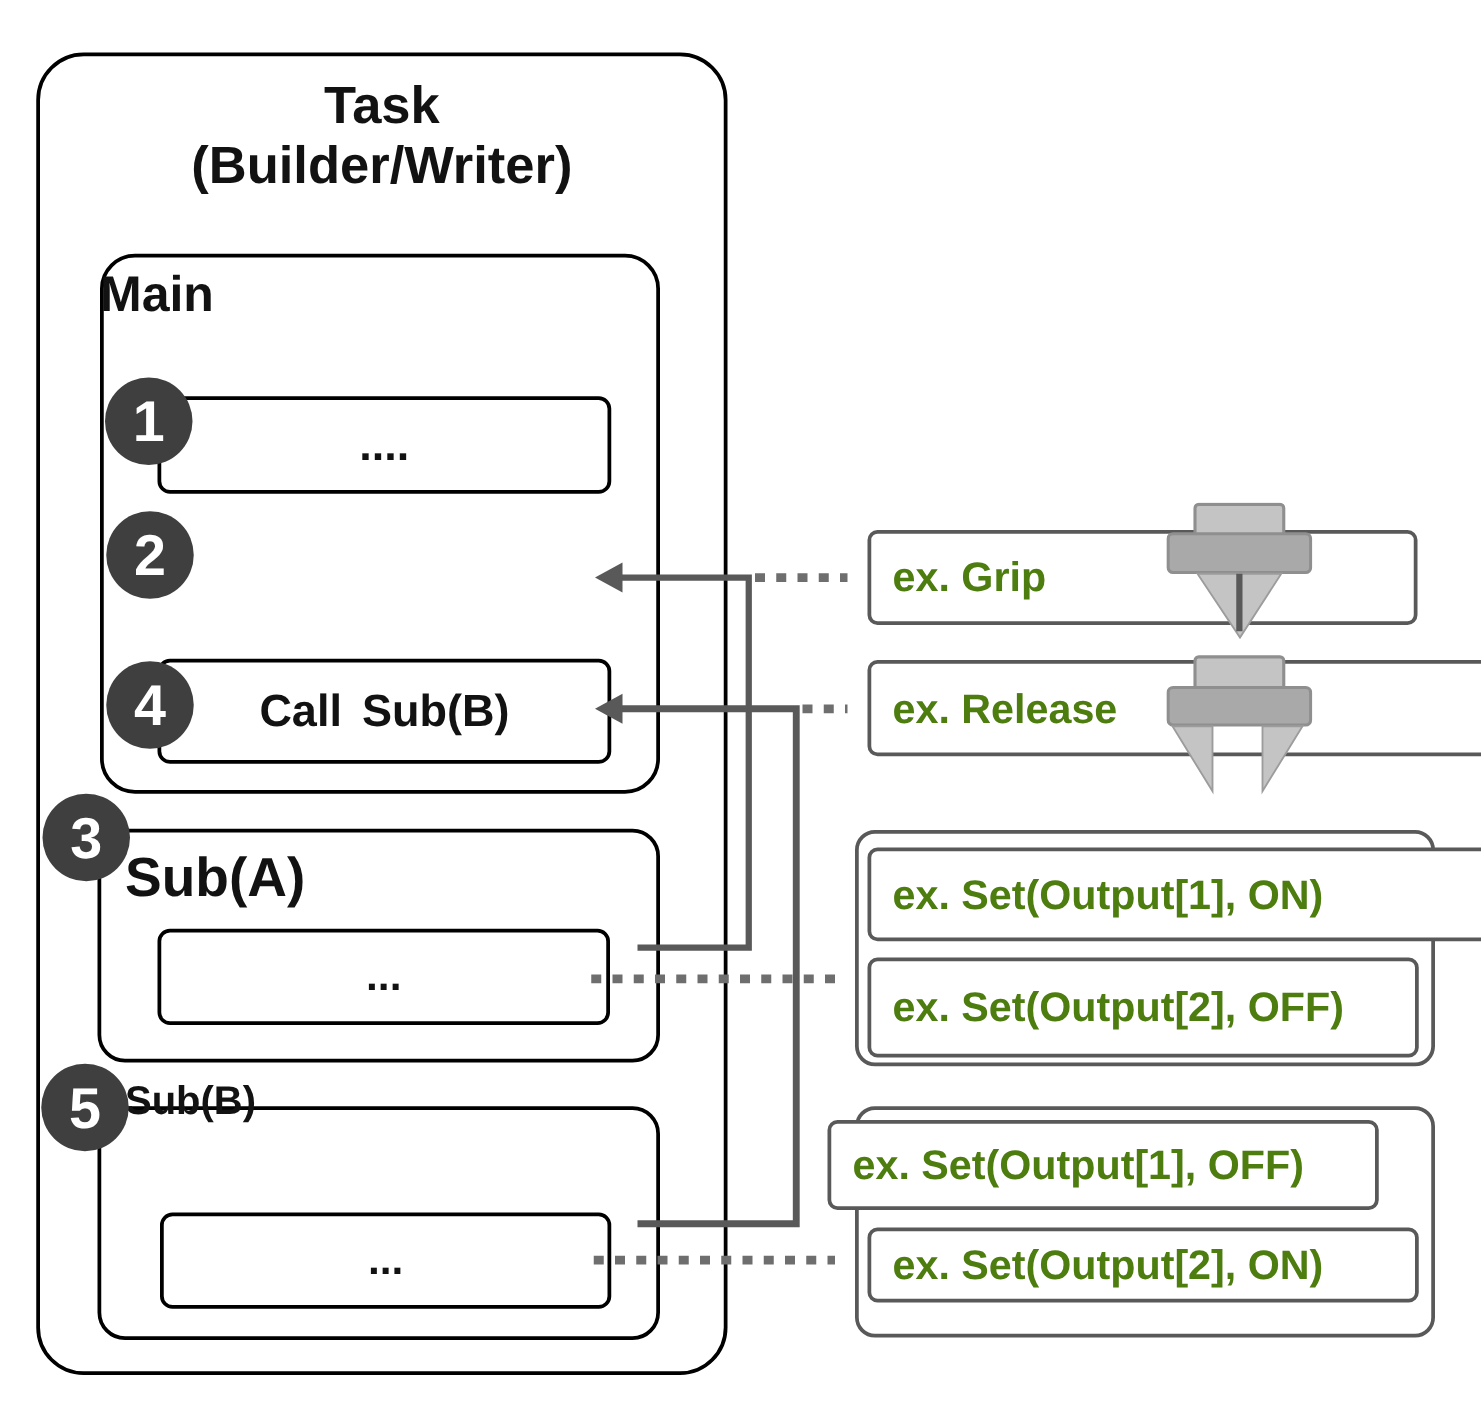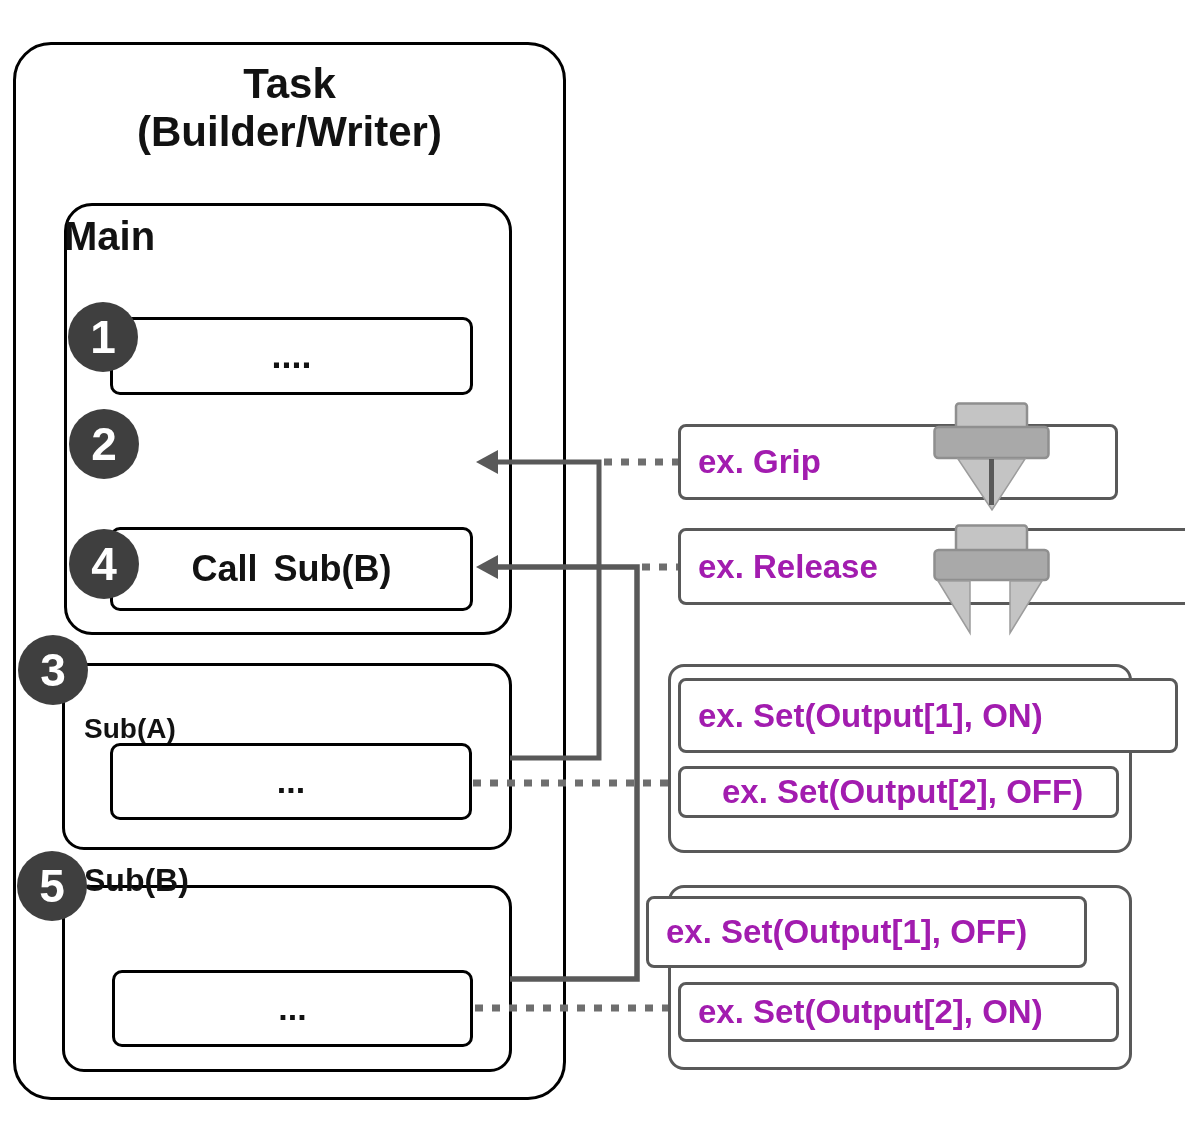--- a/index.html
+++ b/index.html
@@ -1,25 +1,25 @@
 <!DOCTYPE html>
 <html><head>
 <meta charset="utf-8">
 <style>
   html,body{margin:0;padding:0;background:#ffffff;}
   #canvas{
     position:relative;width:1185px;height:1126px;background:#ffffff;overflow:hidden;
     font-family:"Liberation Sans","DejaVu Sans",sans-serif;font-weight:bold;color:#121212;
   }
-  .abs{position:absolute;box-sizing:border-box;}
+  .abs{position:absolute;box-sizing:border-box;margin-left:16px;}
   .blackbox{border:3px solid #000;background:#fff;}
   .graybox{border:3px solid #595959;background:#fff;}
   .center{display:flex;align-items:center;justify-content:center;}
   .vcenter{display:flex;align-items:center;}
-  .graytext{color:#a21caf;}
+  .graytext{color:#4d7c0f;}
   .badge{
     width:70px;height:70px;border-radius:50%;background:#3f3f3f;color:#fff;
     display:flex;align-items:center;justify-content:center;font-size:46px;z-index:7;
   }
   svg.overlay{position:absolute;left:0;top:0;z-index:5;pointer-events:none;}
   svg.gripper{position:absolute;z-index:6;}
   .steplabel{font-size:36px;word-spacing:6px;}
   .rightlabel{font-size:33px;padding-left:17px;}
 </style>
 </head>
@@ -40,21 +40,21 @@
   <div class="abs blackbox center" style="left:110px;top:317px;width:363px;height:78px;border-radius:10px;">
     <span class="steplabel">....</span>
   </div>
 
 
   <div class="abs blackbox center" style="left:110px;top:527px;width:363px;height:84px;border-radius:10px;">
     <span class="steplabel">Call Sub(B)</span>
   </div>
 
   <div class="abs blackbox" style="left:62px;top:663px;width:450px;height:187px;border-radius:22px;"></div>
-  <div class="abs" style="left:84px;top:713px;font-size:28px;">Sub(A)</div>
+  <div class="abs" style="left:84px;top:678px;font-size:44px;">Sub(A)</div>
   <div class="abs blackbox center" style="left:110px;top:743px;width:362px;height:77px;border-radius:10px;">
     <span style="font-size:34px;">...</span>
   </div>
 
   <div class="abs blackbox" style="left:62px;top:885px;width:450px;height:187px;border-radius:22px;"></div>
   <div class="abs" style="left:84px;top:862px;font-size:32px;">Sub(B)</div>
   <div class="abs blackbox center" style="left:112px;top:970px;width:361px;height:77px;border-radius:10px;">
     <span style="font-size:34px;">...</span>
   </div>
 
@@ -63,21 +63,21 @@
   </div>
 
   <div class="abs graybox vcenter" style="left:678px;top:528px;width:532px;height:77px;border-radius:8px;">
     <span class="rightlabel graytext">ex. Release</span>
   </div>
 
   <div class="abs graybox" style="left:668px;top:664px;width:464px;height:189px;border-radius:16px;"></div>
   <div class="abs graybox vcenter" style="left:678px;top:678px;width:500px;height:75px;border-radius:8px;">
     <span class="rightlabel graytext">ex. Set(Output[1], ON)</span>
   </div>
-  <div class="abs graybox vcenter" style="left:678px;top:766px;width:441px;height:52px;border-radius:8px;padding-left:24px;">
+  <div class="abs graybox vcenter" style="left:678px;top:766px;width:441px;height:80px;border-radius:8px;">
     <span class="rightlabel graytext">ex. Set(Output[2], OFF)</span>
   </div>
 
   <div class="abs graybox" style="left:668px;top:885px;width:464px;height:185px;border-radius:16px;"></div>
   <div class="abs graybox vcenter" style="left:646px;top:896px;width:441px;height:72px;border-radius:8px;">
     <span class="rightlabel graytext">ex. Set(Output[1], OFF)</span>
   </div>
   <div class="abs graybox vcenter" style="left:678px;top:982px;width:441px;height:60px;border-radius:8px;">
     <span class="rightlabel graytext">ex. Set(Output[2], ON)</span>
   </div>

